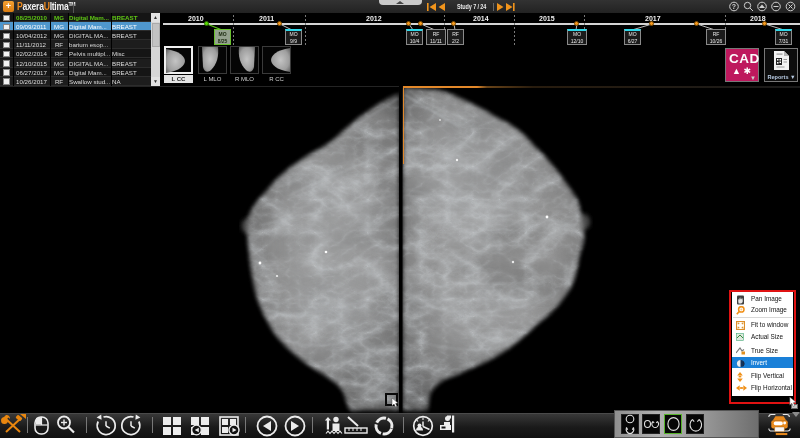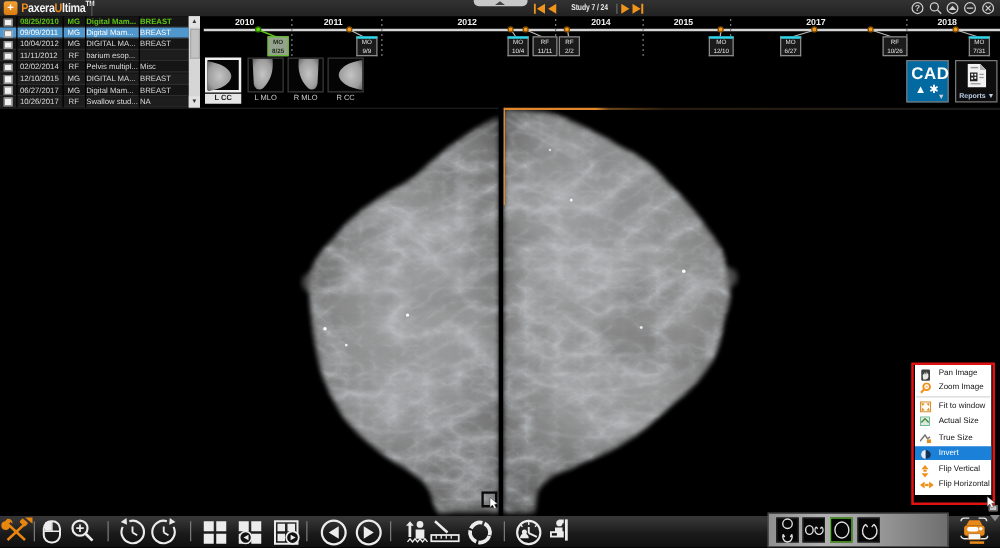--- a/index.html
+++ b/index.html
@@ -43,21 +43,21 @@
 .tbox.sel { background:#95a28f; border:1.5px solid #69bf2d; color:#1c2b10; font-weight:bold; }
 svg.conn { left:160px; top:13px; width:640px; height:34px; }
 
 
 .thumb { top:46px; width:29px; height:28px; background:#050505; border:1px solid #3a3a3a; }
 .thumb.sel { border:2px solid #f0f0f0; }
 .tlabel { top:75px; height:8px; font-size:6px; line-height:8px; color:#cfcfcf; text-align:center; }
 .tlabel.sel { background:#e4e4e4; color:#222; font-weight:bold; }
 
 
-#cad { left:725px; top:48px; width:34px; height:34px; border:1px solid #787878; background:#0369a1; color:#fff; }
+#cad { left:725px; top:48px; width:34px; height:34px; border:1px solid #787878; background:#be185d; color:#fff; }
 #cadtxt { left:3px; top:2px; font-size:13.5px; font-weight:bold; letter-spacing:0.5px; color:#fbfbfb; }
 #cadsym { left:6px; top:17px; font-size:9px; color:#fff; }
 #caddown { right:2px; bottom:0px; font-size:6px; color:#ccc; }
 #reports { left:764px; top:48px; width:34px; height:34px; border:1px solid #787878; background:#0d0d0d; }
 #reptxt { left:1px; bottom:1.5px; width:31px; text-align:center; font-size:5.6px; font-weight:bold; color:#b9cce4; white-space:nowrap; }
 #actTop { left:403px; top:86px; width:397px; height:1.5px; background:linear-gradient(90deg,#e2882a 0 74px,#6a4418 84px,#281c0e 130px,#1a1a1a); }
 #actLeft { left:402.5px; top:86px; width:1.5px; height:78px; background:#e2882a; }
 
 
 #toolbar { left:0; top:413px; width:800px; height:25px; background:linear-gradient(#383838,#1a1a1a 55%,#101010); border-top:1px solid #4a4a4a; }

